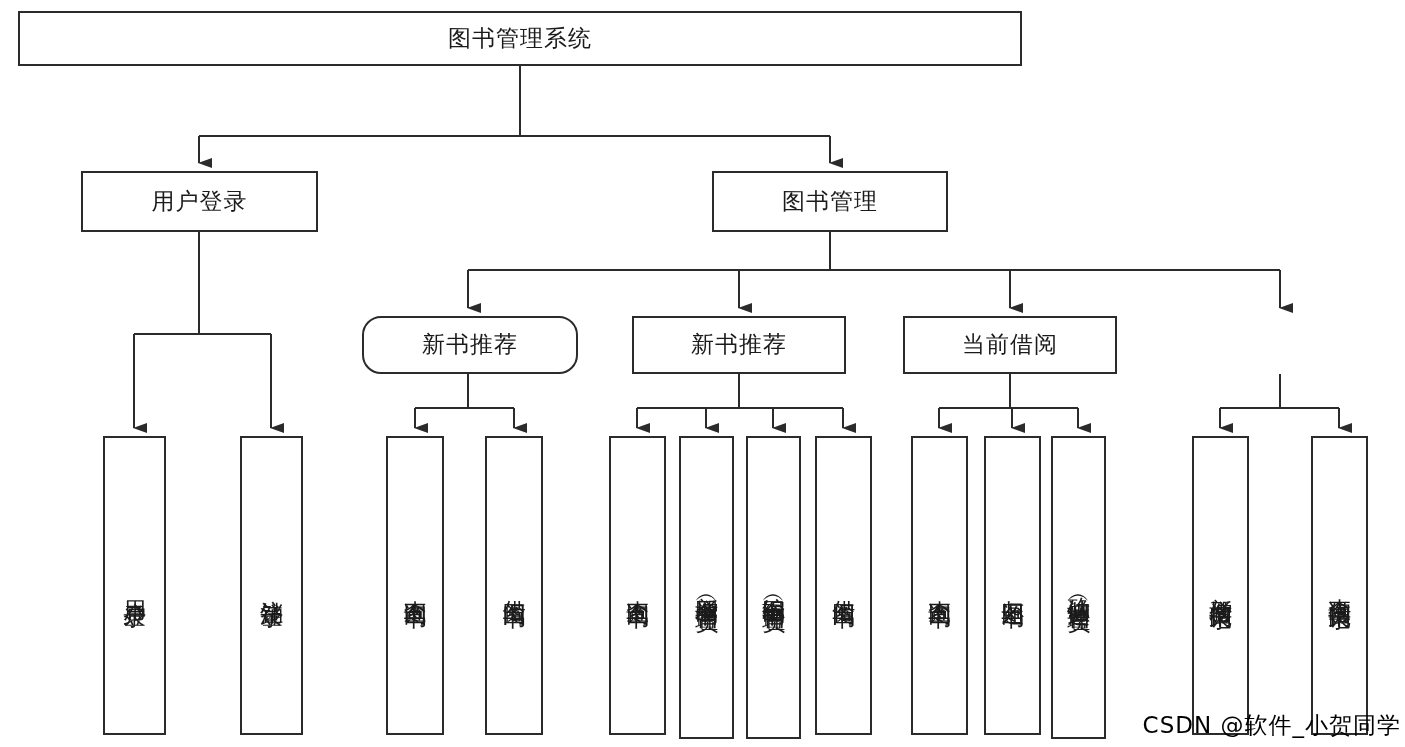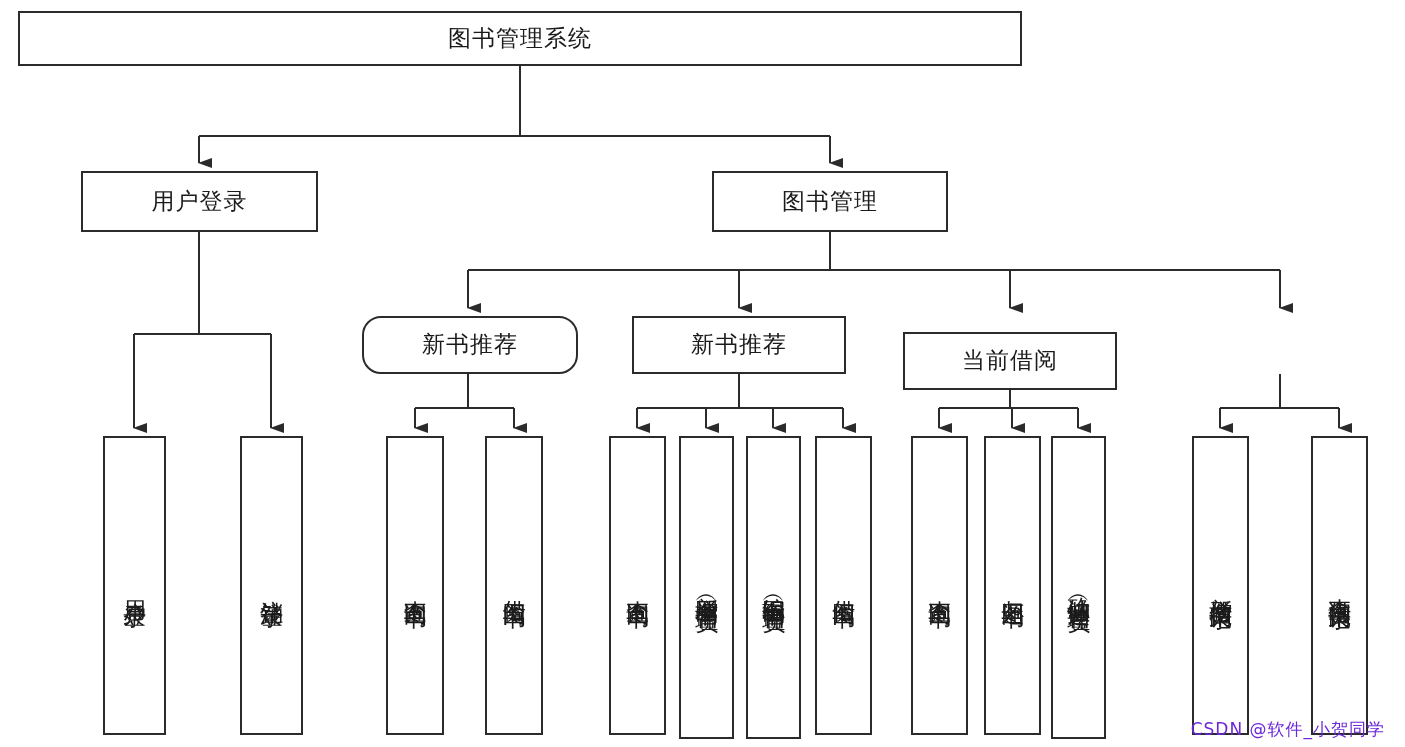--- a/index.html
+++ b/index.html
@@ -43,24 +43,24 @@
     writing-mode: vertical-rl;
     text-orientation: upright;
     font-size: 23px;
     line-height: 1.28;
     letter-spacing: 2px;
     padding: 6px 0;
     white-space: nowrap;
   }
   #watermark {
     position: absolute;
-    right: 20px;
+    right: 4px;
     bottom: 6px;
-    font-size: 17px;
-    color: #6d28d9;
+    font-size: 23px;
+    color: #000000;
     letter-spacing: 1px;
     white-space: nowrap;
     pointer-events: none;
   }
 </style>
 </head>
 <body>
 
 <div id="canvas">
 
@@ -116,21 +116,21 @@
     </g>
   </svg>
 
   <div class="node horiz" style="left: 18px; top: 11px; width: 1004px; height: 55px;">图书管理系统</div>
 
   <div class="node horiz" style="left: 81px; top: 171px; width: 237px; height: 61px;">用户登录</div>
   <div class="node horiz" style="left: 712px; top: 171px; width: 236px; height: 61px;">图书管理</div>
 
   <div class="node horiz" style="left: 362px; top: 316px; width: 216px; height: 58px; border-radius: 19px;">新书推荐</div>
   <div class="node horiz" style="left: 632px; top: 316px; width: 214px; height: 58px;">新书推荐</div>
-  <div class="node horiz" style="left: 903px; top: 316px; width: 214px; height: 58px; margin-top: 16px;">当前借阅</div>
+  <div class="node horiz" style="left: 903px; top: 316px; width: 214px; height: 58px;">当前借阅</div>
 
   <div class="node vert" style="left: 103px; top: 436px; width: 63px; height: 299px;">用户登录</div>
   <div class="node vert" style="left: 240px; top: 436px; width: 63px; height: 299px;">注销登录</div>
   <div class="node vert" style="left: 386px; top: 436px; width: 58px; height: 299px;">查询图书</div>
   <div class="node vert" style="left: 485px; top: 436px; width: 58px; height: 299px;">借阅图书</div>
   <div class="node vert" style="left: 609px; top: 436px; width: 57px; height: 299px;">查询图书</div>
   <div class="node vert" style="left: 679px; top: 436px; width: 55px; height: 303px;">新增图书（管理员）</div>
   <div class="node vert" style="left: 746px; top: 436px; width: 55px; height: 303px;">编辑图书（管理员）</div>
   <div class="node vert" style="left: 815px; top: 436px; width: 57px; height: 299px;">借阅图书</div>
   <div class="node vert" style="left: 911px; top: 436px; width: 57px; height: 299px;">查询图书</div>

